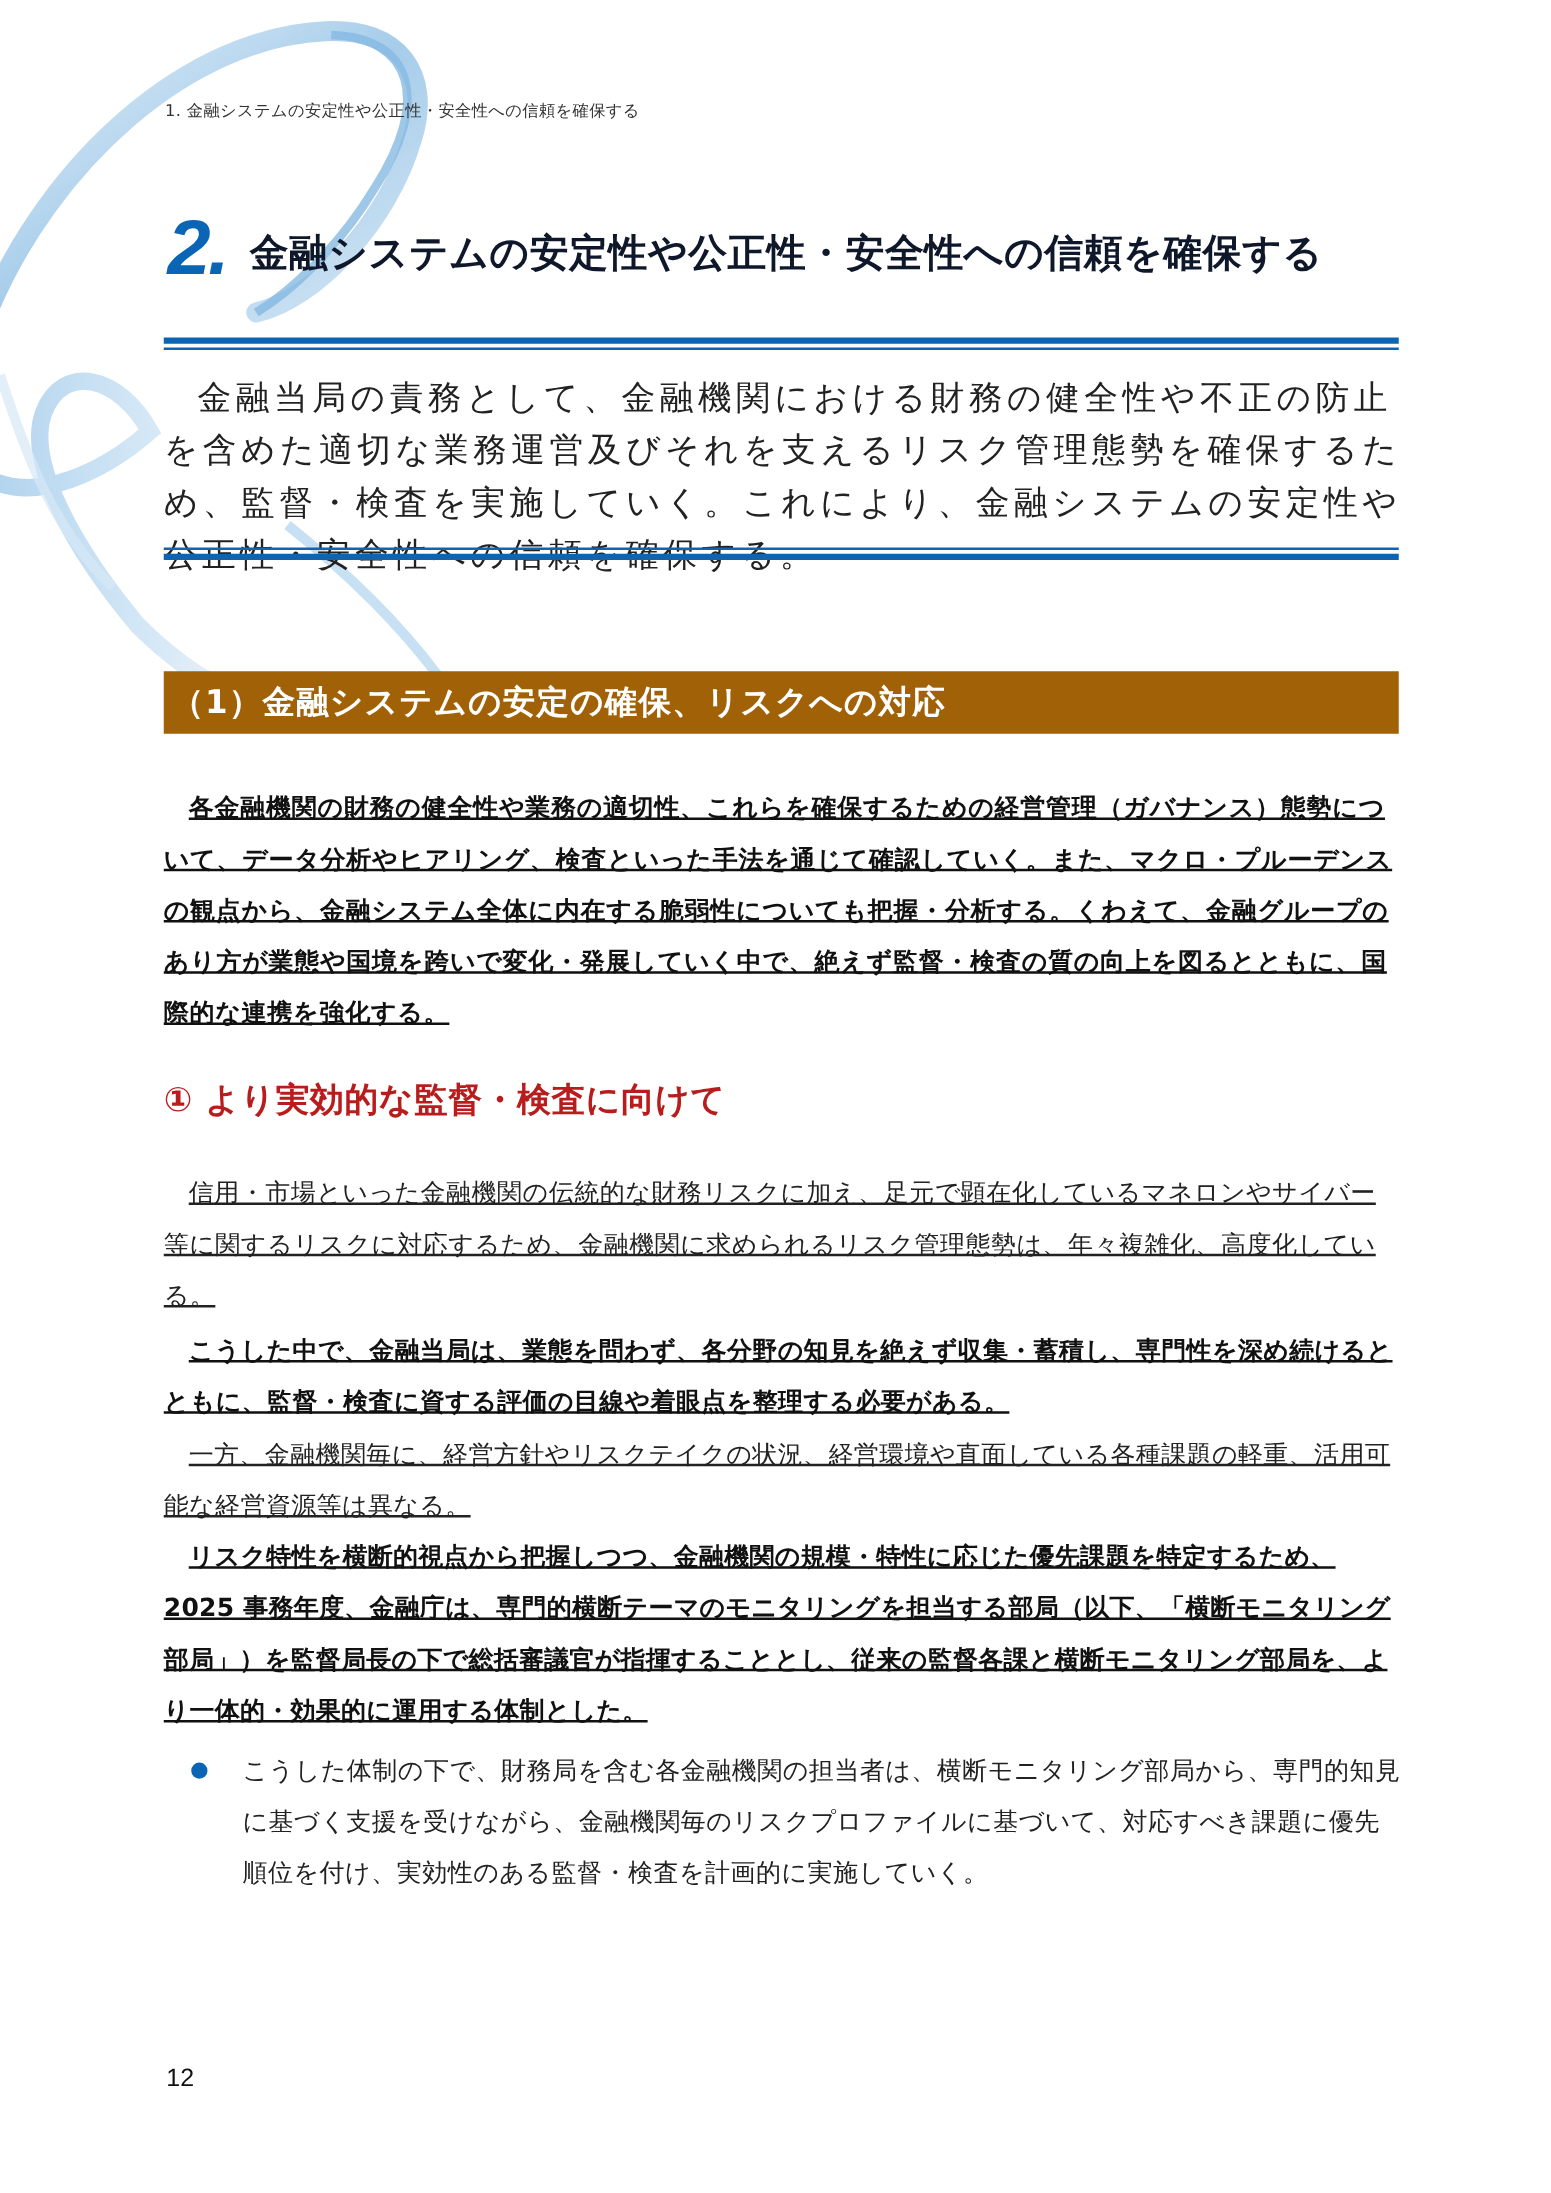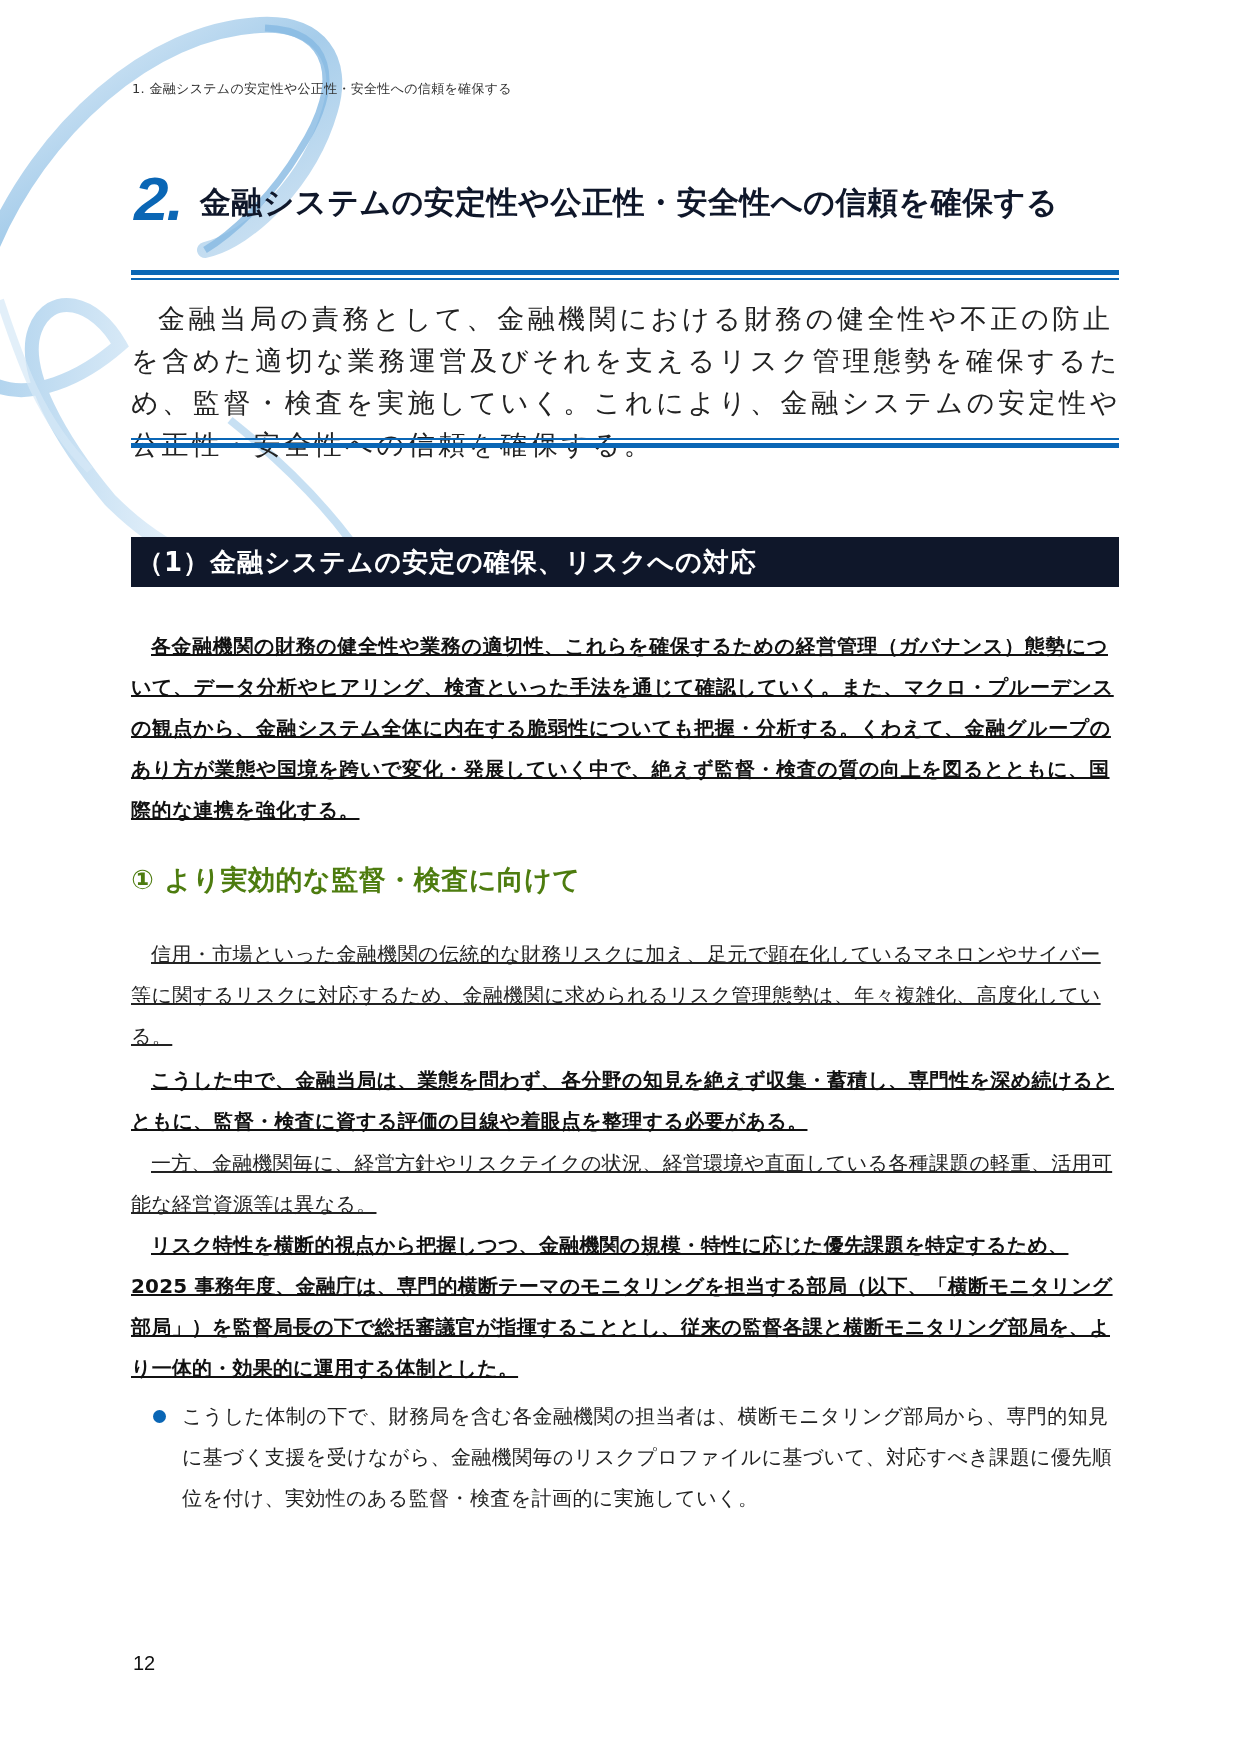--- a/index.html
+++ b/index.html
@@ -29,45 +29,45 @@
     .rule .thick { height: 5px; background: #0a66b5; }
     .rule .thin { height: 2px; background: #0a66b5; }
     .rule .gap { height: 3px; }
     .lead {
       position: absolute; left: 131px; top: 298px; width: 990px;
       font-size: 27px; line-height: 42px; color: #222; letter-spacing: 3.6px;
       text-indent: 1em;
     }
     .section-bar {
       position: absolute; left: 131px; top: 537px; width: 988px; height: 50px;
-      background: #0f172a; color: #fff; font-weight: bold; font-size: 26px;
+      background: #a16207; color: #fff; font-weight: bold; font-size: 26px;
       line-height: 50px; padding-left: 6px; box-sizing: border-box; letter-spacing: 1px;
     }
     .para { position: absolute; left: 131px; width: 990px; font-size: 20px; text-decoration: underline; }
     .bold { font-weight: bold; color: #111; }
     .normal { color: #222; }
     .indent { text-indent: 1em; }
     .p1 { top: 626px; line-height: 41px; letter-spacing: 0.6px; }
     .sub-heading {
-      position: absolute; left: 131px; top: 862px; font-size: 27px; font-weight: bold; color: #4d7c0f;
+      position: absolute; left: 131px; top: 862px; font-size: 27px; font-weight: bold; color: #b91c1c;
       letter-spacing: 0.5px;
     }
     .p2 { top: 934px; line-height: 41px; letter-spacing: 0.4px; }
     .p3 { top: 1060px; line-height: 41px; letter-spacing: 0.3px; }
     .p4 { top: 1143px; line-height: 41px; letter-spacing: 0.3px; }
     .p5 { top: 1225px; line-height: 41px; letter-spacing: 0.2px; }
     .bullet-item {
       position: absolute; left: 131px; top: 1396px; width: 990px; display: flex;
     }
     .bullet-dot {
       width: 13px; height: 13px; border-radius: 50%; background: #0a66b5;
       margin-left: 22px; margin-top: 14px; flex-shrink: 0;
     }
     .bullet-text {
-      margin-left: 16px; font-size: 20px; line-height: 41px; color: #222; letter-spacing: 0.4px;
+      margin-left: 28px; font-size: 20px; line-height: 41px; color: #222; letter-spacing: 0.4px;
     }
     .page-number { position: absolute; left: 133px; top: 1652px; font-size: 20px; color: #111; font-family: "Liberation Sans", sans-serif; }
   </style>
 </head>
 <body>
 
 <svg class="swoosh" viewBox="0 0 420 560" xmlns="http://www.w3.org/2000/svg">
   <defs>
     <linearGradient id="g1" x1="0" y1="0" x2="1" y2="1">
       <stop offset="0" stop-color="#e6f1fa"></stop>

